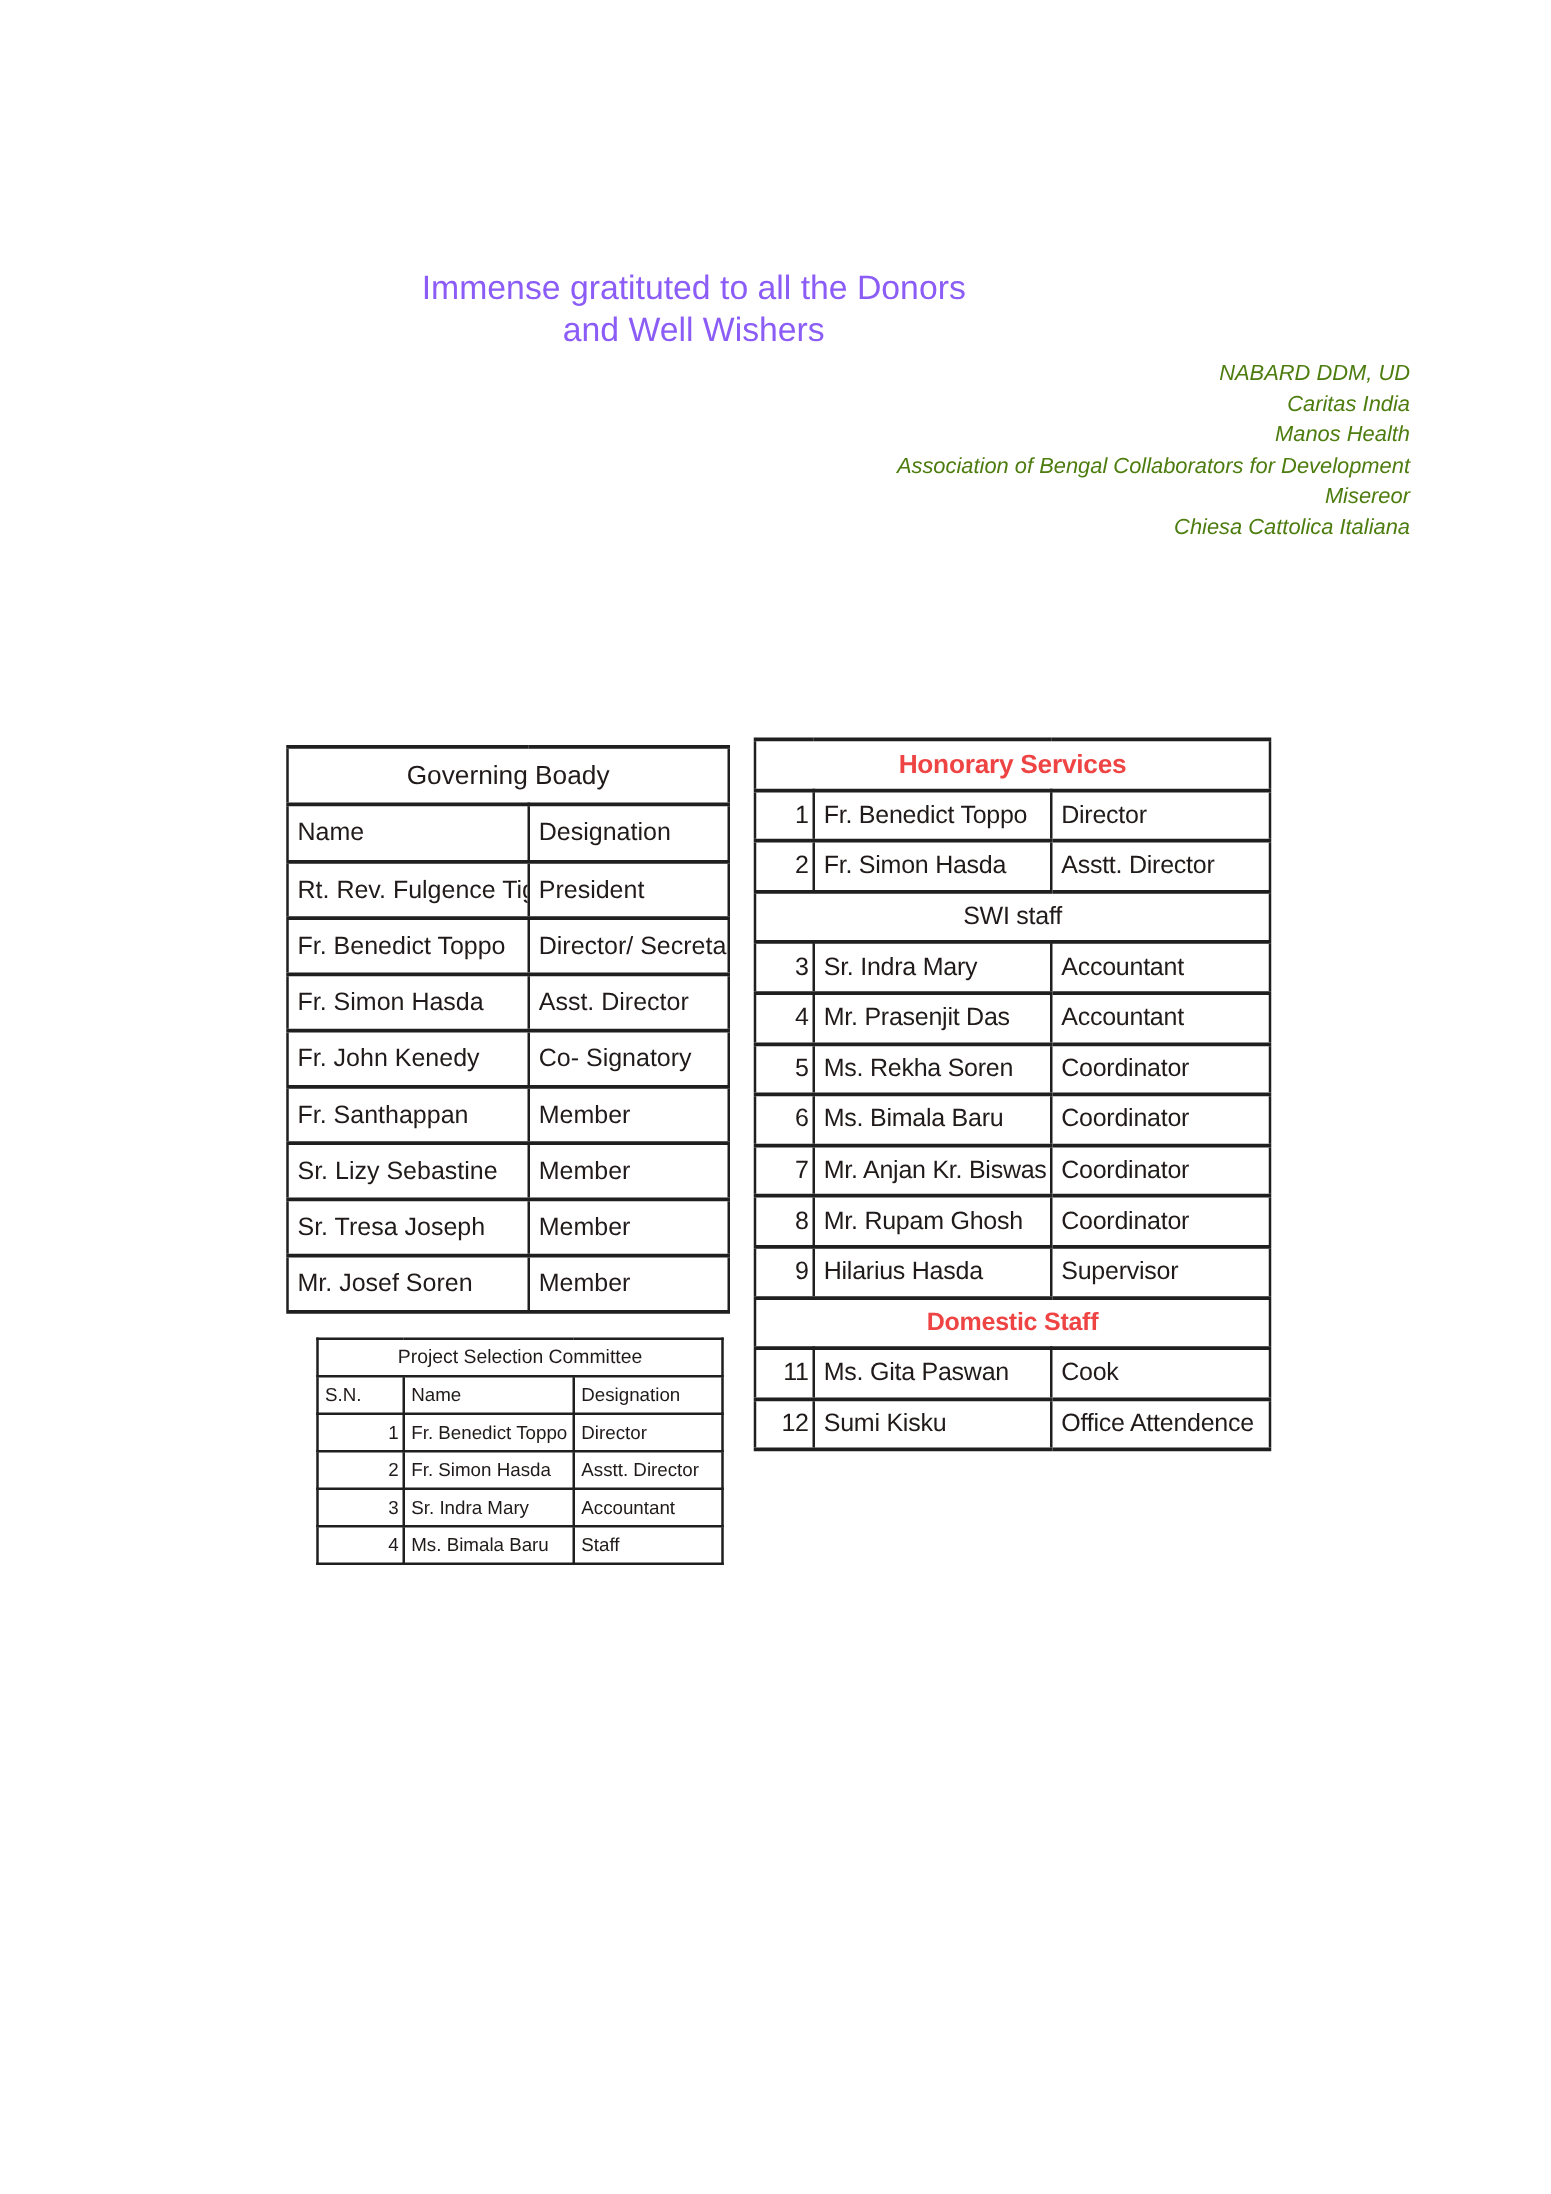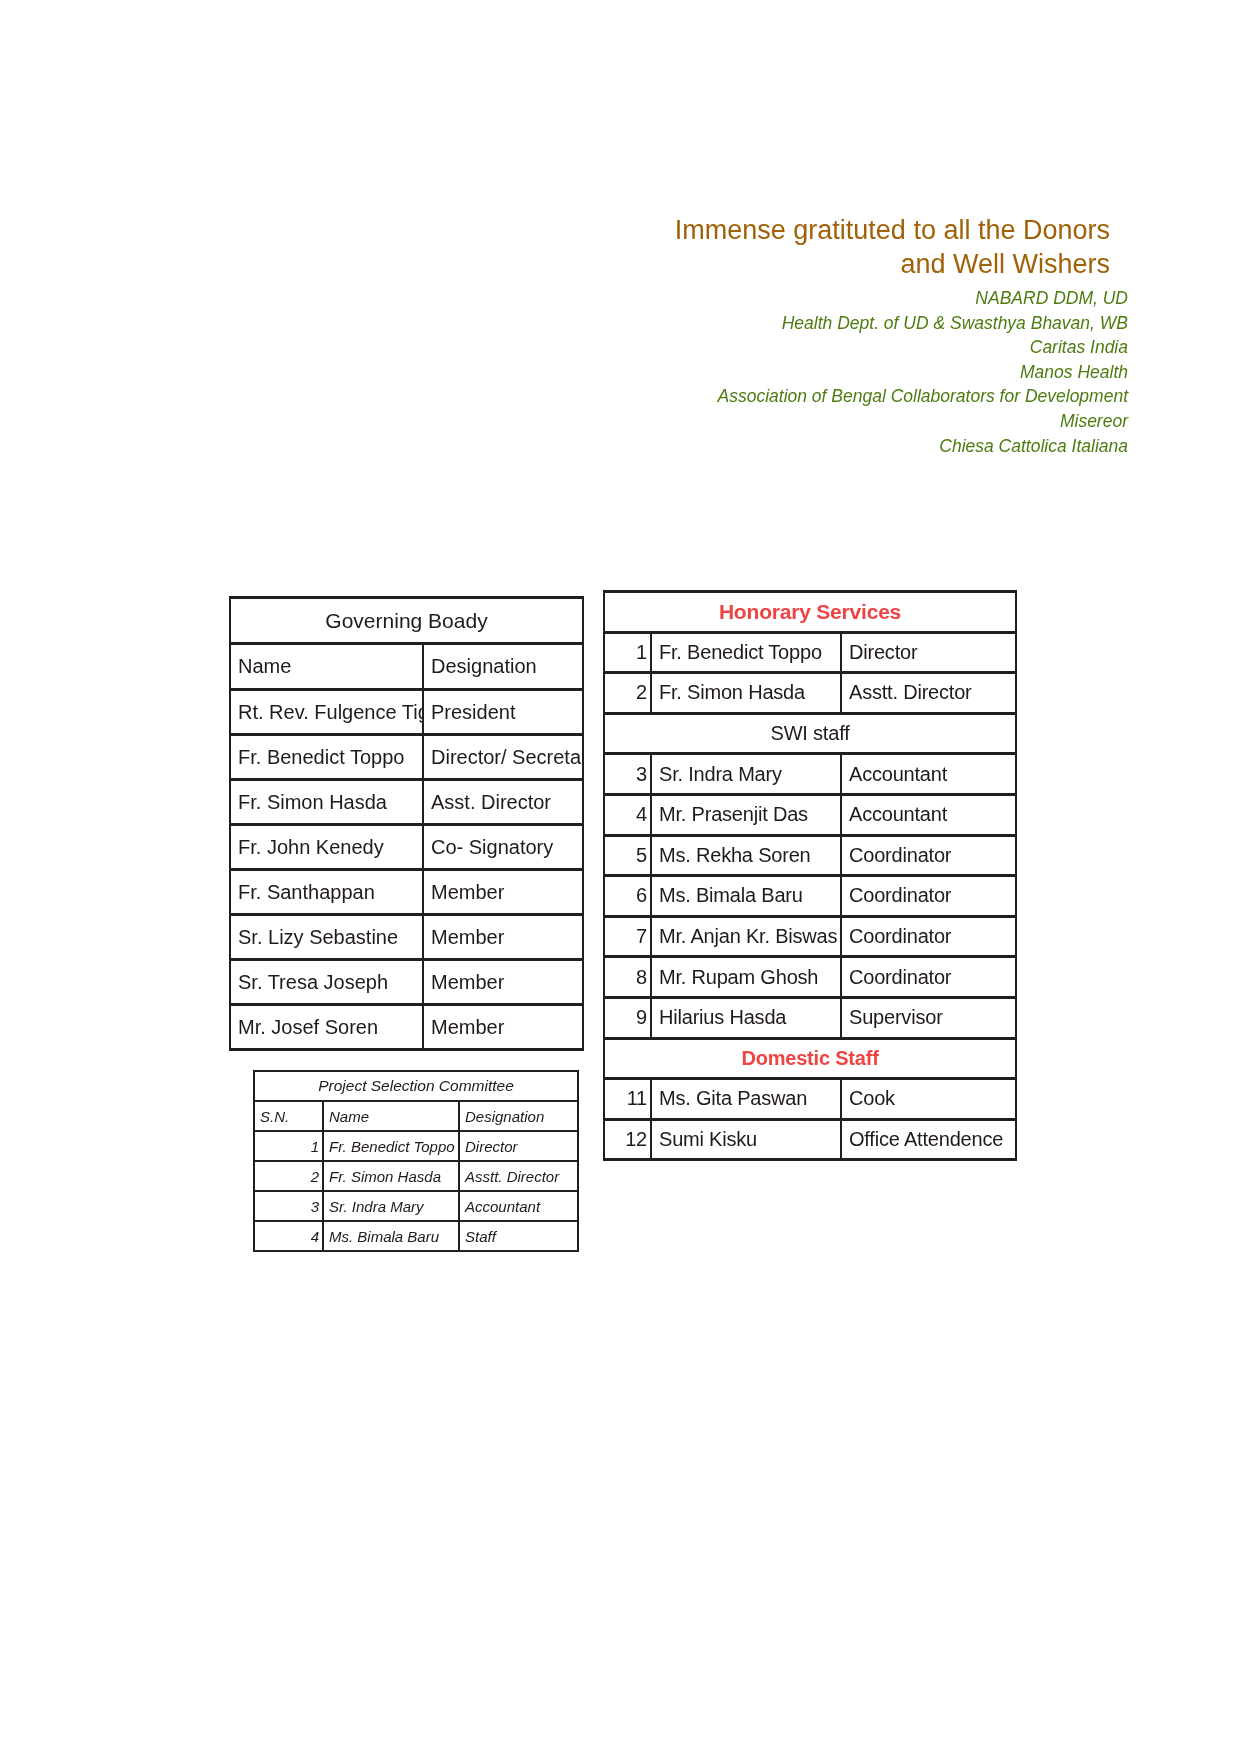--- a/index.html
+++ b/index.html
@@ -11,24 +11,24 @@
     font-family: "Liberation Sans", sans-serif;
     color: #1c1c1c;
     overflow: hidden;
   }
 
   
   .doc-title {
     position: absolute;
     left: 0; top: 213px;
     width: 1110px;
-    text-align: right;
+    text-align: center;
     font-size: 27px;
     line-height: 34px;
-    color: #a16207;
+    color: #8b5cf6;
   }
   .donor-list {
     position: absolute;
     left: 0; top: 286px;
     width: 1128px;
     text-align: right;
     font-size: 17.5px;
     line-height: 24.6px;
     color: #4d7c0f;
     font-style: italic;
@@ -53,42 +53,41 @@
   td.section { text-align: center; padding: 0; font-size: 20px; }
 
   
   #governing { left: 229px; top: 596px; width: 353px; }
   #governing tr { height: 45px; }
   #governing tr.trow { height: 46px; padding-left: 25px; }
 
   
   #psc { left: 253px; top: 1070px; width: 324px; }
   #psc tr { height: 30px; }
-  #psc td { font-size: 15px; border-width: 2px; padding-left: 5px; font-style: italic; }
+  #psc td { font-size: 15px; border-width: 2px; padding-left: 5px; }
   #psc td.title-cell { font-size: 15.5px; text-align: center; padding: 0; }
   #psc td.num { padding: 0 3px 0 0; }
 
   
   #honorary { left: 603px; top: 590px; width: 412px; }
   #honorary tr { height: 40.6px; }
   #honorary td { letter-spacing: -0.2px; }
 </style>
 </head>
 <body>
 
 <div class="page">
 
   <div class="doc-title">
     <div>Immense gratituted to all the Donors</div>
     <div>and Well Wishers</div>
   </div>
 
   <div class="donor-list">
       <div>NABARD DDM, UD</div>
-      <div>Health Dept. of UD &amp; Swasthya Bhavan, WB</div>
       <div>Caritas India</div>
       <div>Manos Health</div>
       <div>Association of Bengal Collaborators for Development</div>
       <div>Misereor</div>
       <div>Chiesa Cattolica Italiana</div>
     </div>
 
   <table id="governing">
     <colgroup>
         <col style="width:193px">

